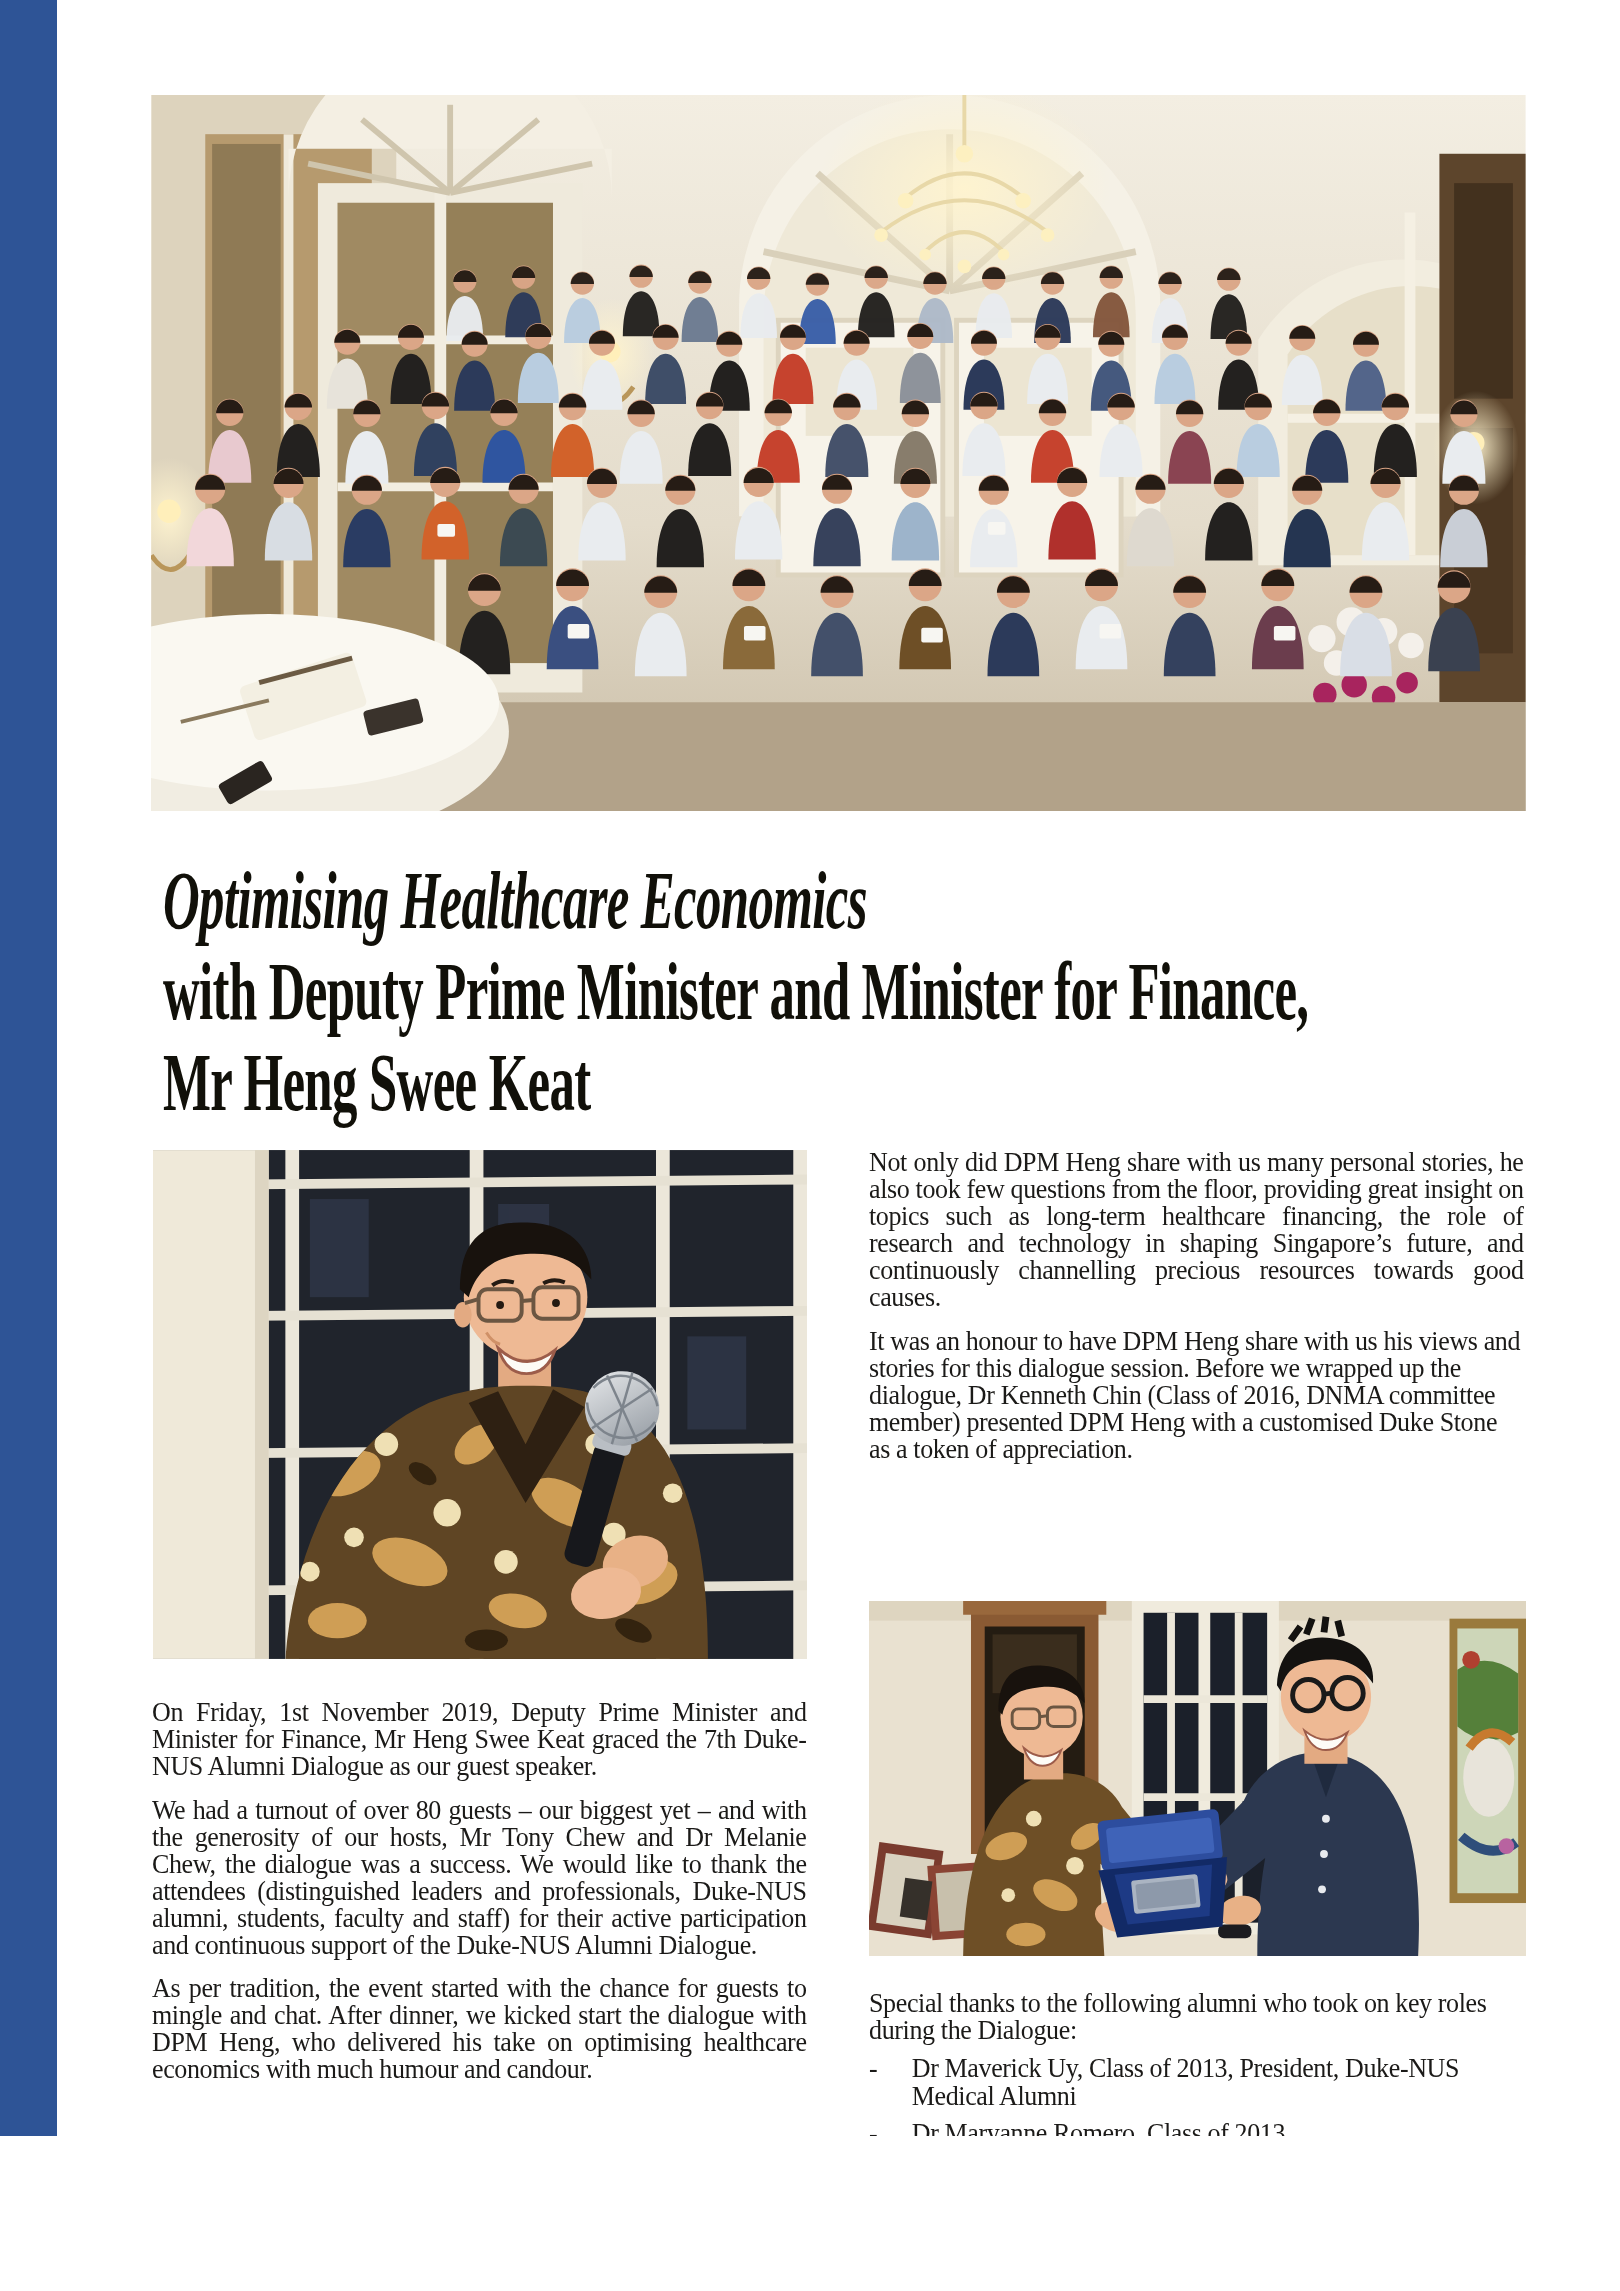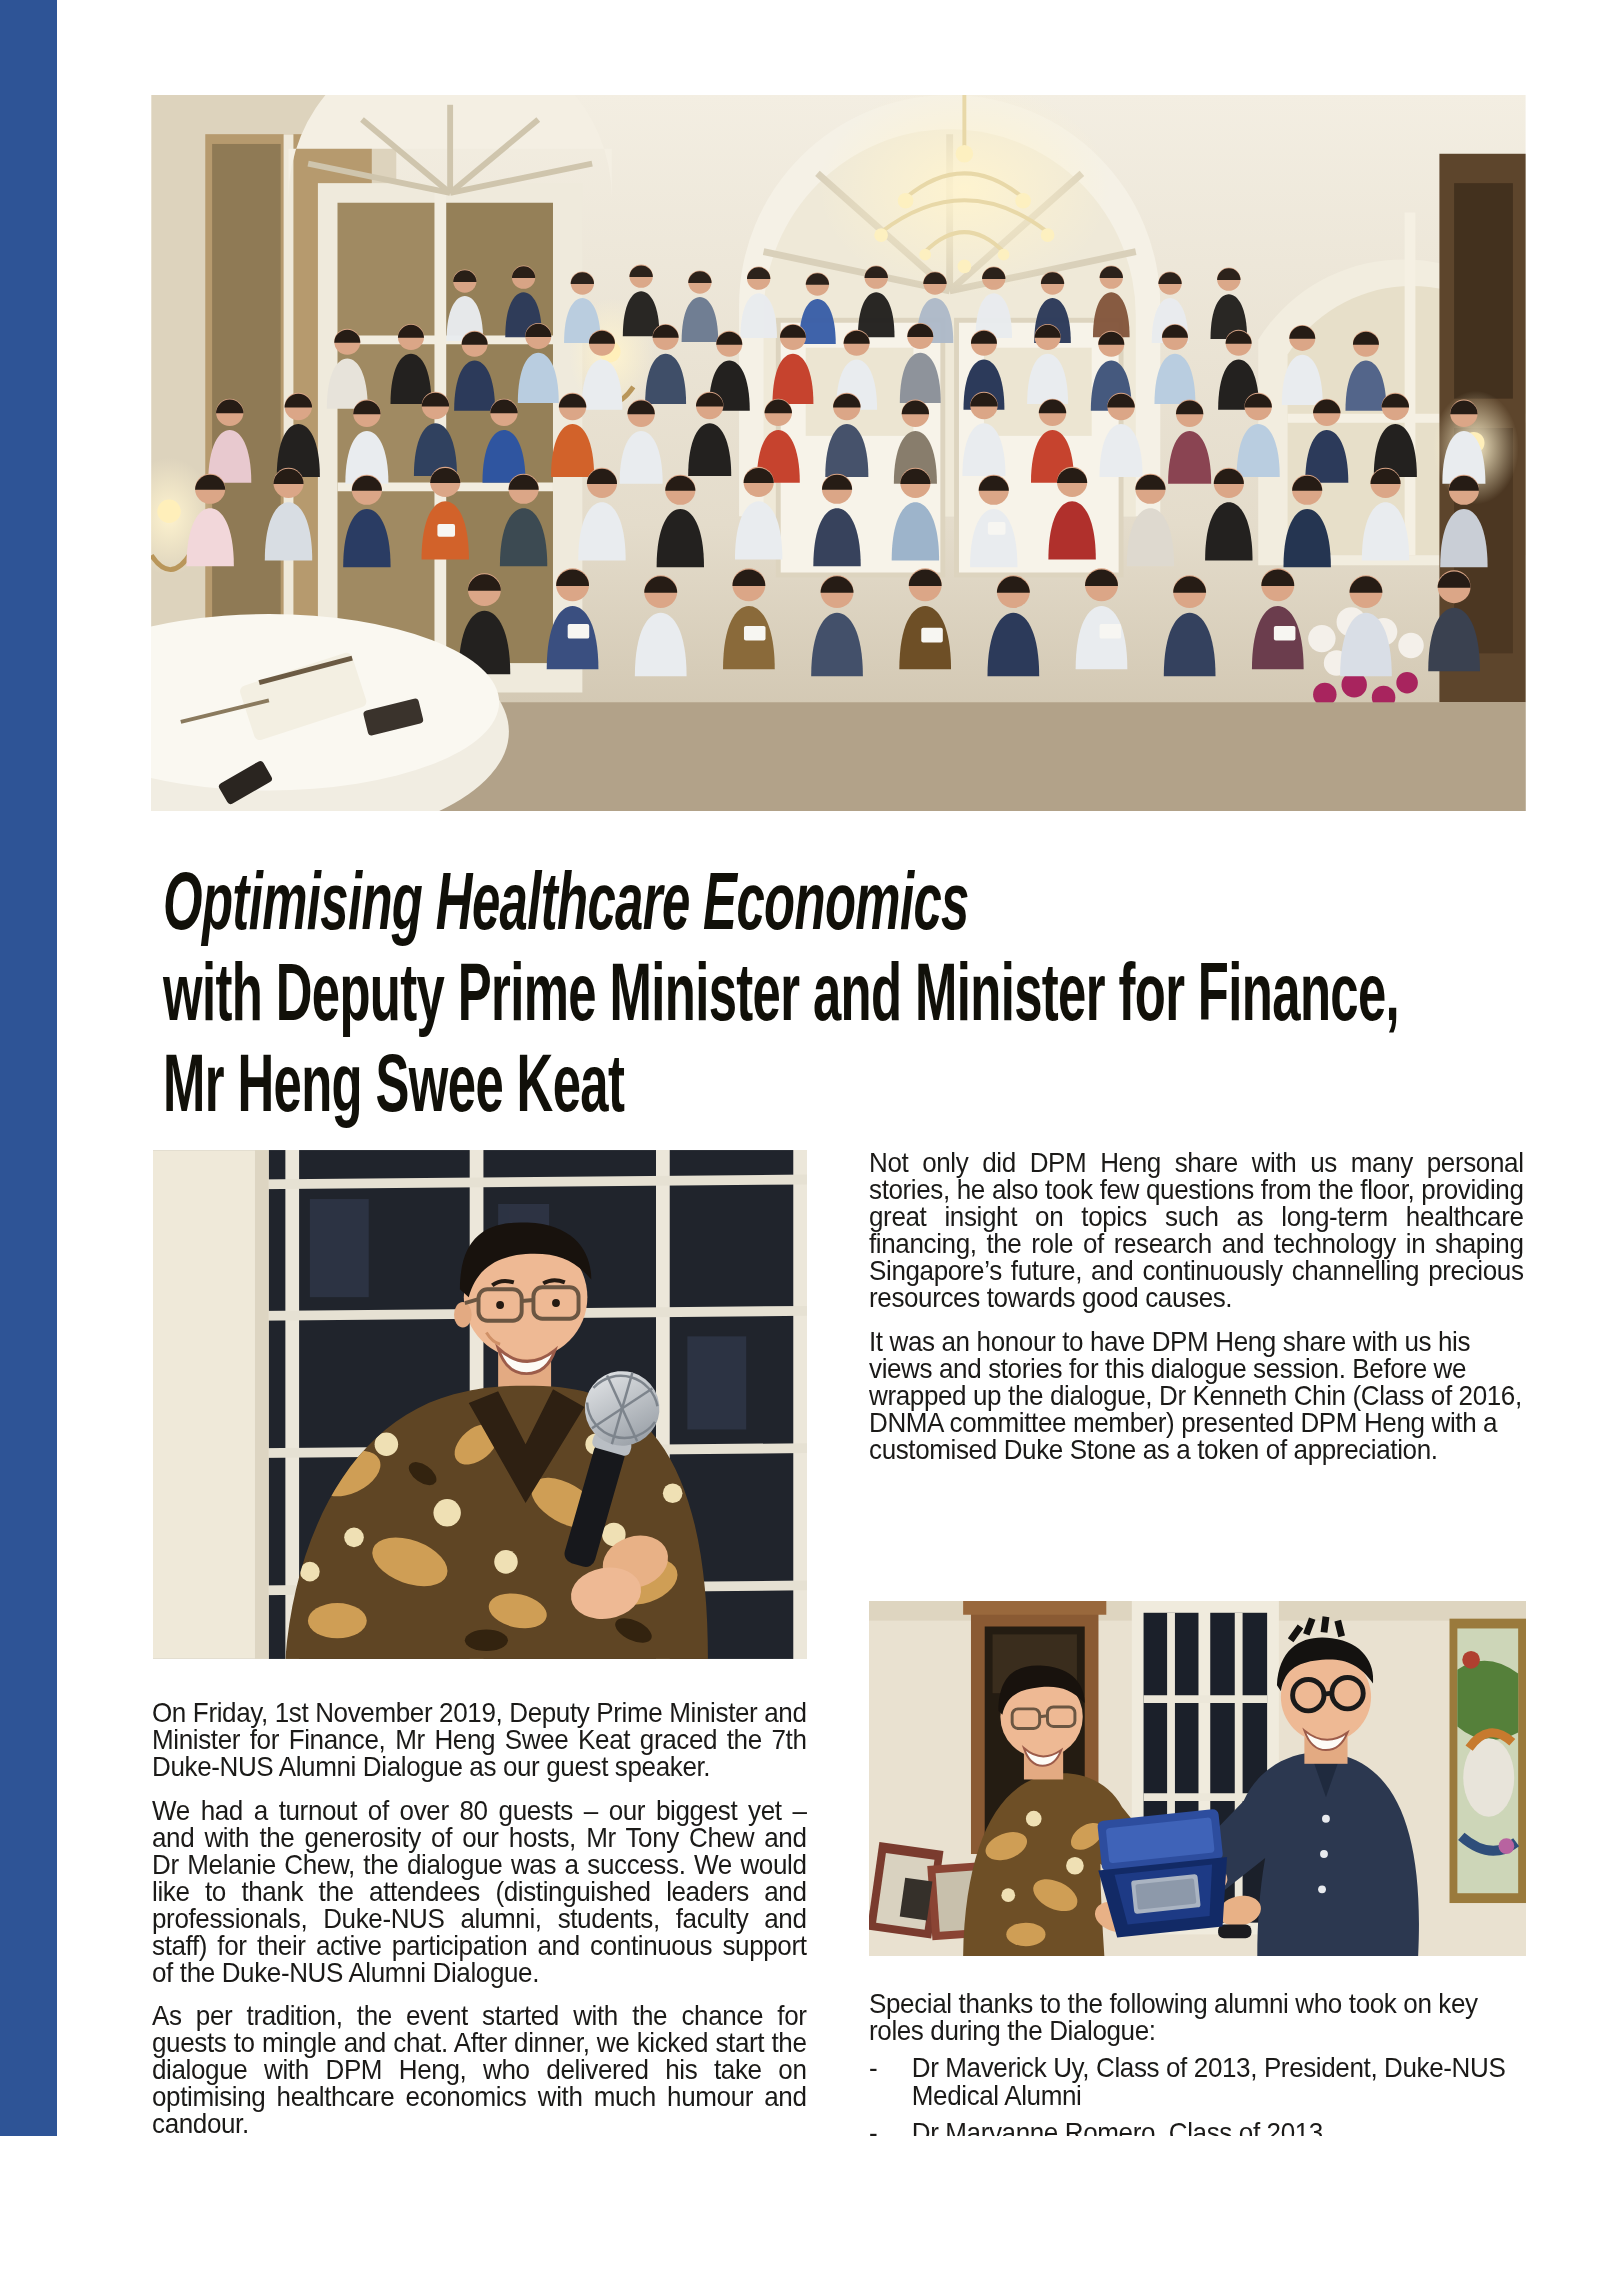--- a/index.html
+++ b/index.html
@@ -1,17 +1,17 @@
 <!DOCTYPE html>
 <html><head>
 <meta charset="utf-8">
 <style>
   html,body{margin:0;padding:0;background:#ffffff;}
   .page{position:relative;width:1620px;height:2136px;background:#ffffff;overflow:hidden;
-        font-family:Liberation Sans, sans-serif;color:#1b1a18;}
+        font-family:Liberation Serif, serif;color:#1b1a18;}
   .accent-bar{position:absolute;left:0;top:0;width:57px;height:2284px;}
   figure{margin:0;padding:0;position:absolute;overflow:hidden;}
   figure svg{display:block;}
 
   
   .title-block{position:absolute;left:163px;top:855px;}
   .title-line{font-weight:bold;font-size:82px;line-height:91px;white-space:nowrap;
               letter-spacing:-1px;transform:scaleX(0.62);transform-origin:0 50%;color:#111009;}
   .title-line.ital{font-style:italic;}
 

